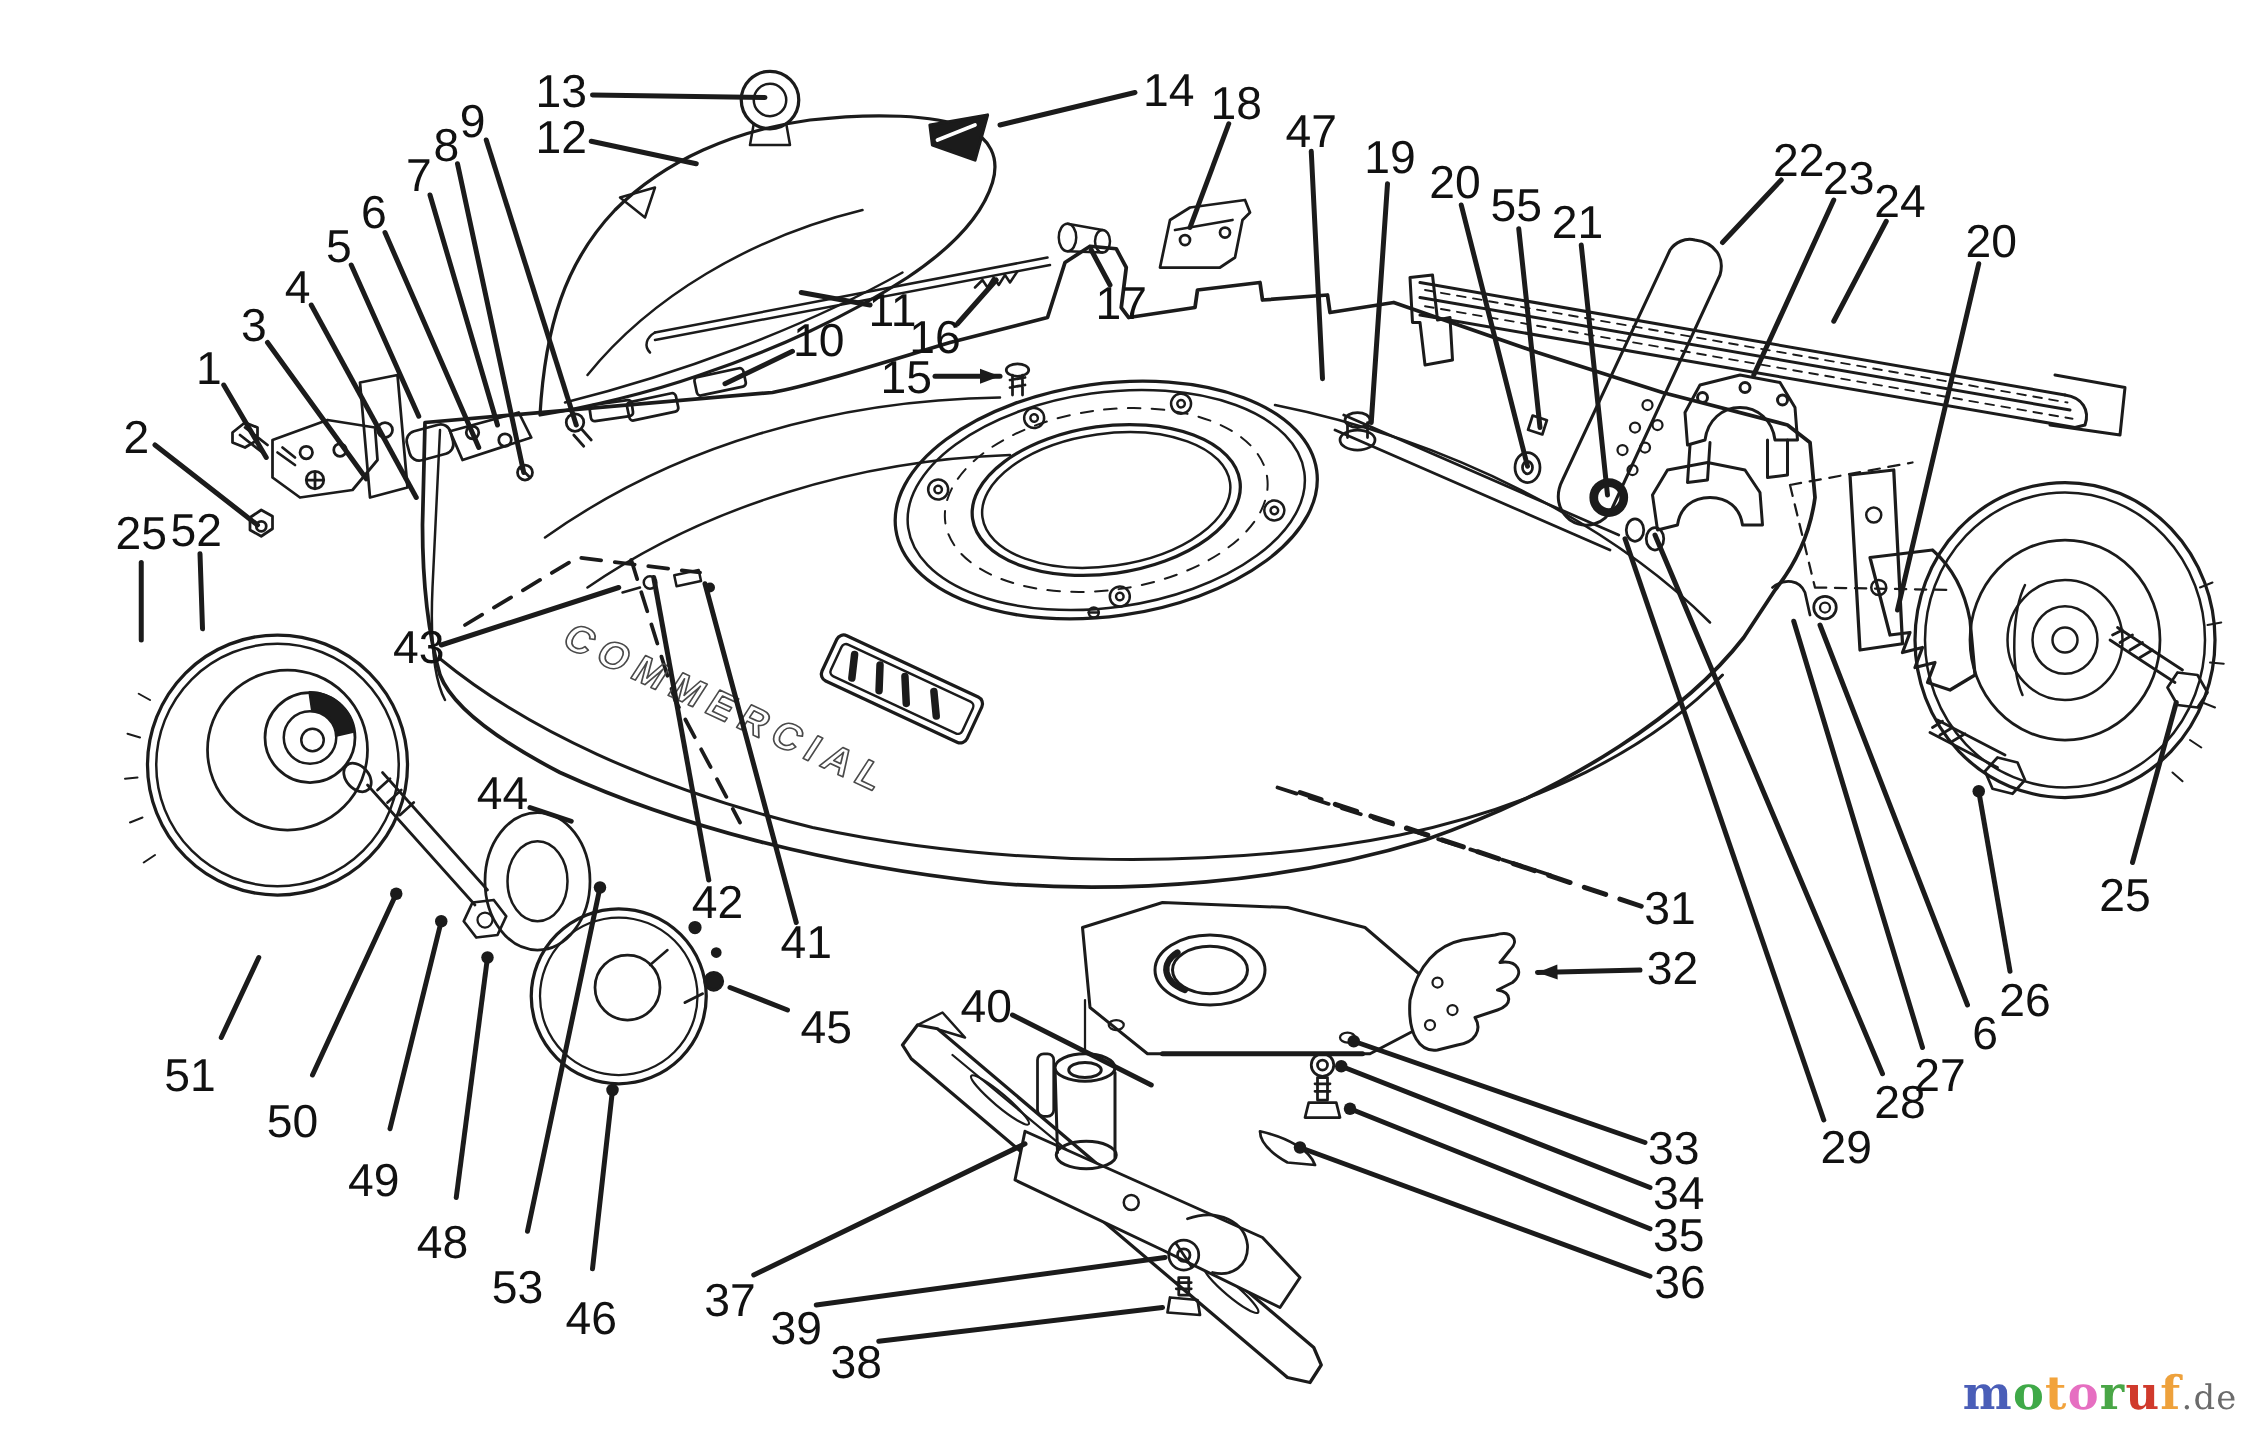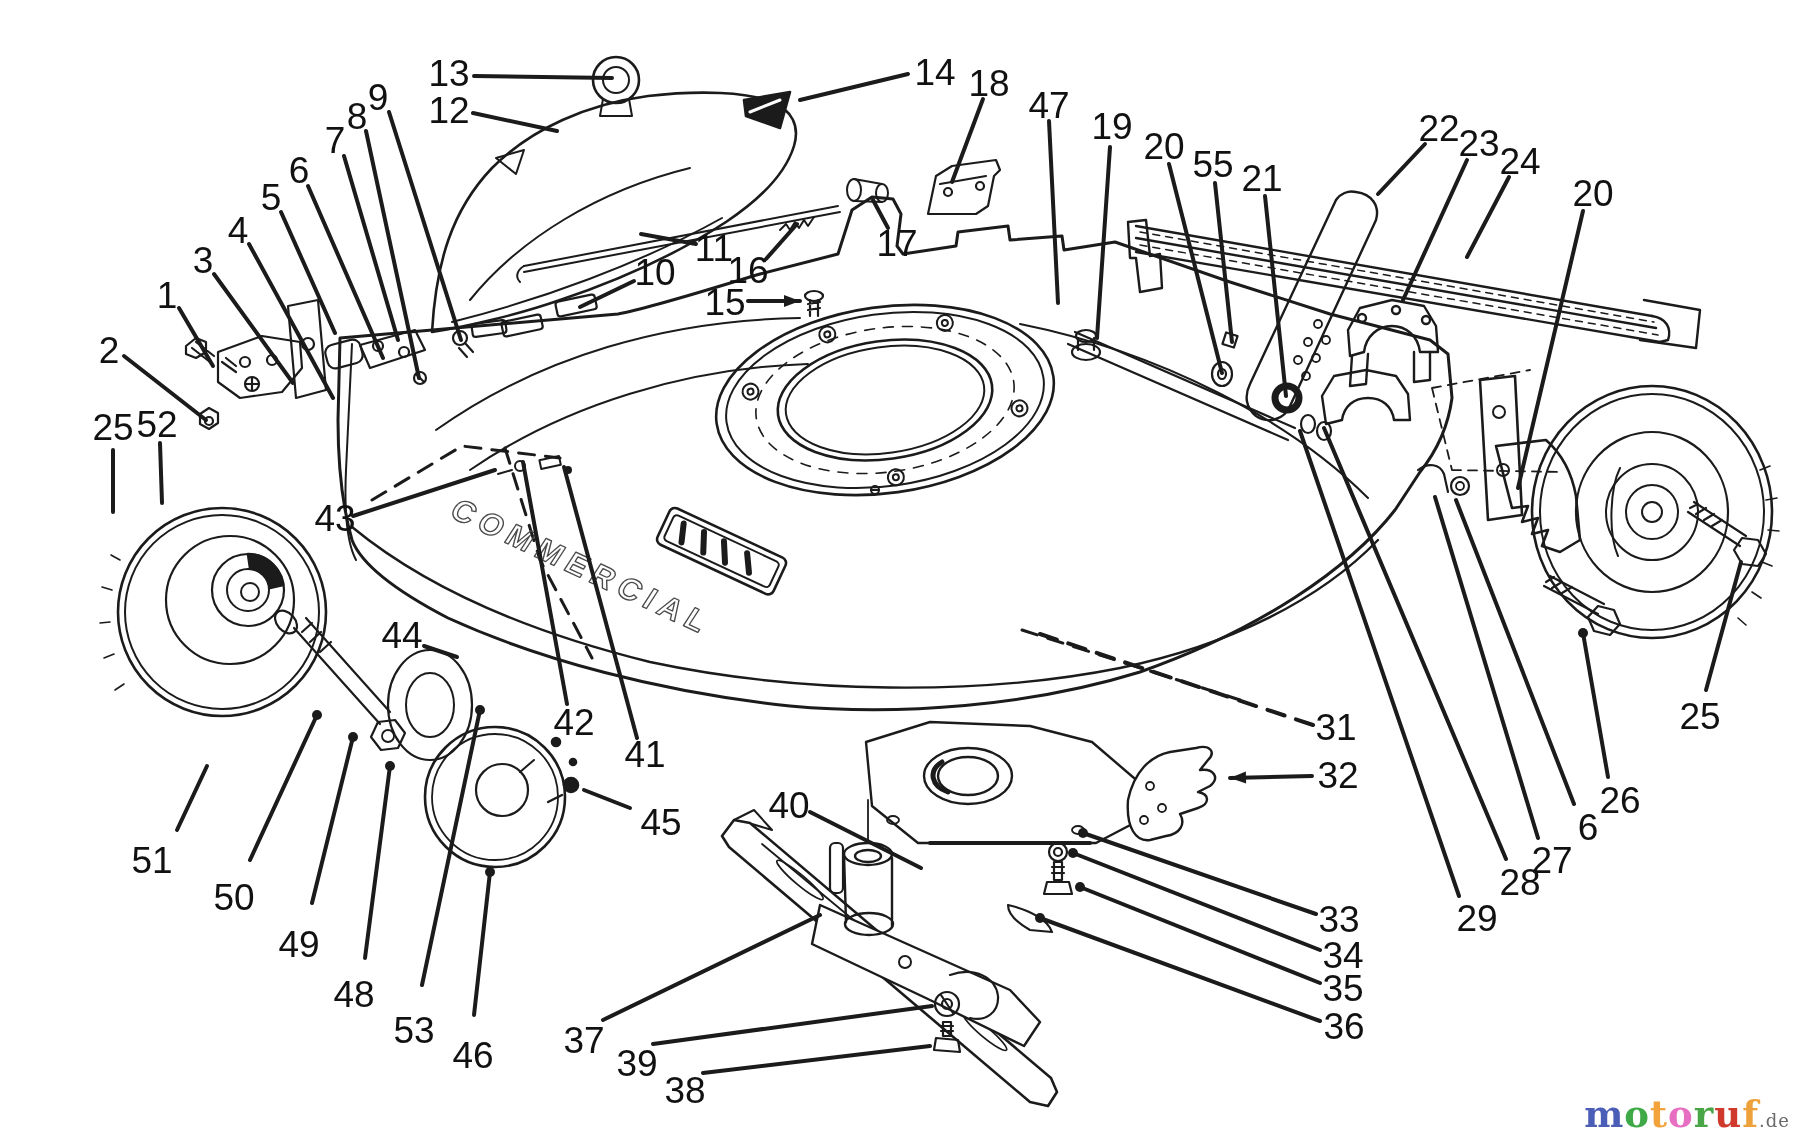--- a/index.html
+++ b/index.html
@@ -15,21 +15,21 @@
   svg text.emboss{
     font-family:"Liberation Sans", sans-serif;
     font-size:31px;font-weight:bold;letter-spacing:7px;
     fill:none;stroke:#4a4a4a;stroke-width:1.3px;
   }
   #logo{
     position:absolute;right:10px;bottom:8px;
     font-family:"DejaVu Serif", serif;font-weight:bold;font-size:37px;
     letter-spacing:1px;white-space:nowrap;
   }
-  #logo .suffix{font-size:18px;font-weight:normal;}
+  #logo .suffix{font-size:27px;font-weight:normal;}
 </style>
 </head>
 <body>
 
 <div id="stage">
 <svg viewBox="0 0 1800 1144" width="1800" height="1144" xmlns="http://www.w3.org/2000/svg">
   <g fill="none" stroke="#1b1b1b" stroke-width="2.6" stroke-linecap="round" stroke-linejoin="round">
 
     <g>
       <path d="M 432,332 C 436,262 452,210 492,168 C 532,128 588,104 648,96 C 700,90 748,92 772,102 C 792,110 800,126 794,146 C 786,172 762,198 726,222 C 680,252 620,280 560,300 C 520,314 470,326 432,332 Z"></path>

